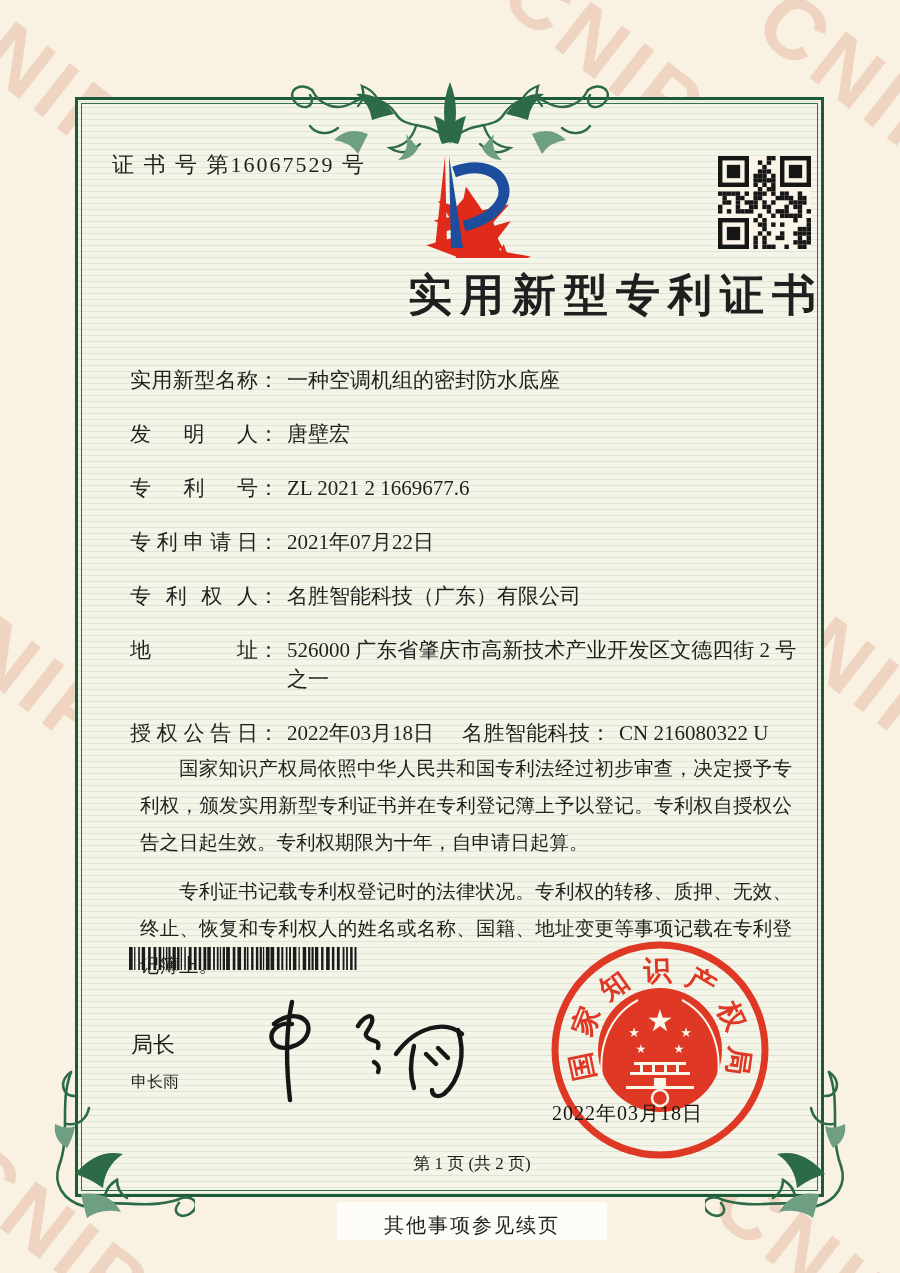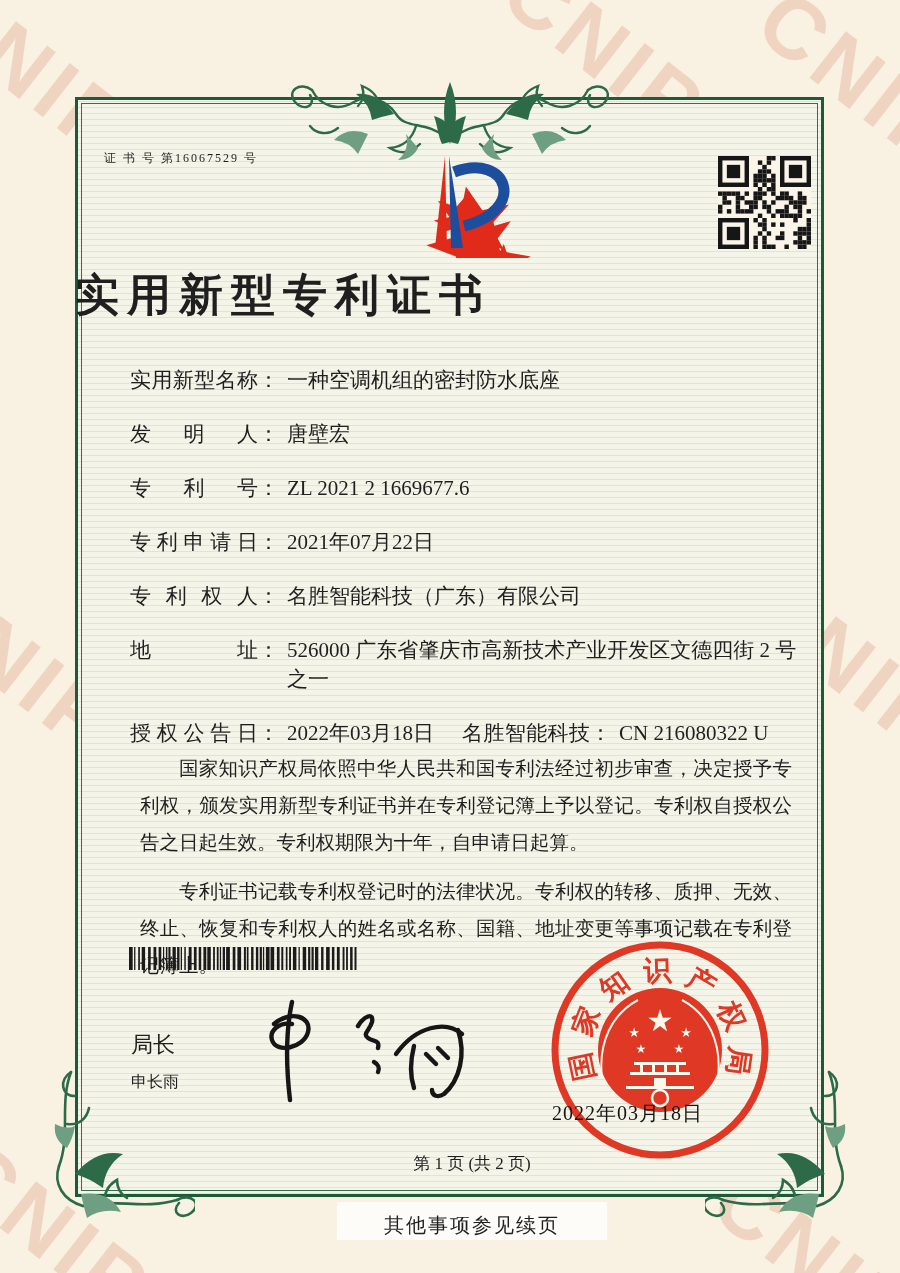--- a/index.html
+++ b/index.html
@@ -13,22 +13,22 @@
   .wm.pink{color:rgba(231,189,166,.55);}
   .wm.faint{color:rgba(205,200,178,.38);}
   
   .frame{position:absolute;left:75px;top:97px;width:749px;height:1100px;
          border:3px solid #1d5a39;box-sizing:border-box;background-color:#f5f4e8;
          background-image:repeating-linear-gradient(0deg,rgba(135,168,138,.20) 0px,rgba(135,168,138,.20) 1px,transparent 1px,transparent 6px);
          z-index:2;}
   .frame-inner{position:absolute;left:3px;top:3px;right:3px;bottom:3px;border:1px solid #35704e;}
   .orn{z-index:5;}
   
-  .cert-no{left:104px;top:150px;font-size:12px;letter-spacing:2px;z-index:4;}
-  .title{left:75px;top:266px;width:749px;text-align:left;font-size:44px;font-weight:bold;
+  .cert-no{left:112px;top:150px;font-size:22px;letter-spacing:2px;z-index:4;}
+  .title{left:75px;top:266px;width:749px;text-align:right;font-size:44px;font-weight:bold;
          letter-spacing:8px;z-index:4;}
   .fields{left:130px;top:366px;width:676px;z-index:4;}
   .field-row{display:flex;font-size:21px;line-height:29px;margin-bottom:25px;}
   .f-label{width:128px;flex:none;text-align:justify;text-align-last:justify;}
   .f-colon{flex:none;margin-right:8px;}
   .f-value{flex:1;max-width:565px;}
   .grant-row{display:flex;font-size:21px;line-height:29px;}
   .grant-pair{display:flex;align-items:flex-end;}
   .grant-pair.first{width:332px;flex:none;}
   .paras{left:128px;top:738px;width:676px;font-size:19.5px;line-height:37px;

